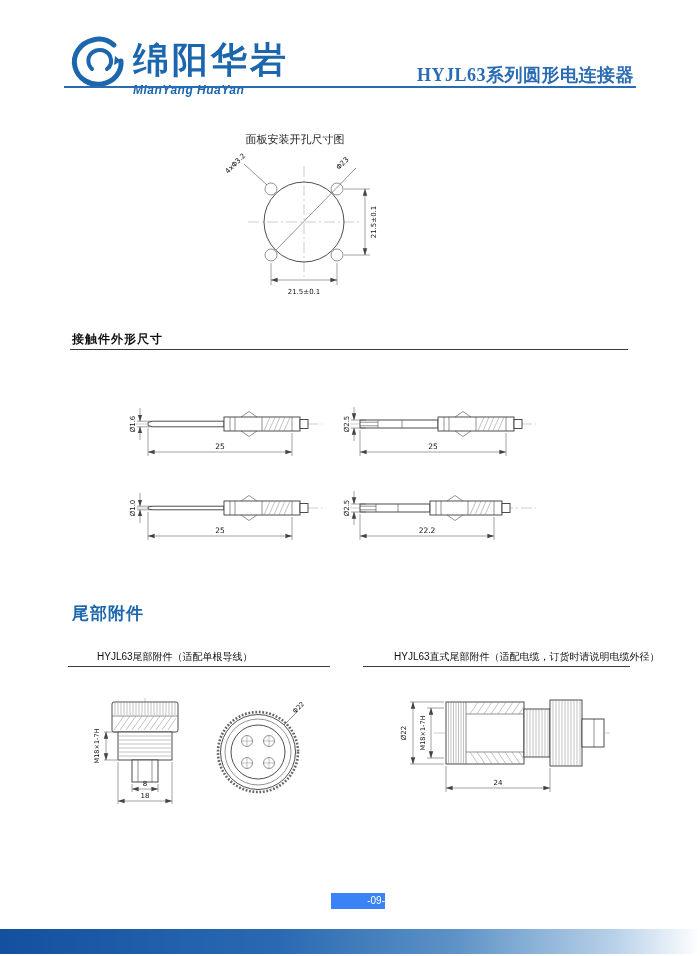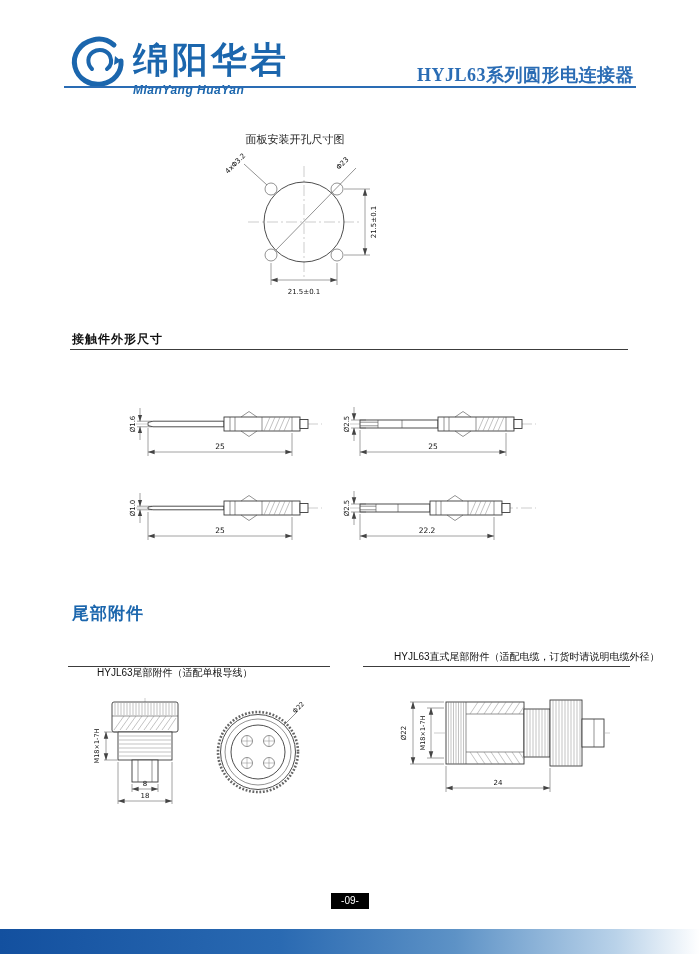--- a/index.html
+++ b/index.html
@@ -22,21 +22,21 @@
   .logo-title{color:#1b66ad;font-size:36px;font-weight:bold;letter-spacing:3px;line-height:1;}
   .logo-sub{color:#1b66ad;font-size:12px;font-weight:bold;font-style:italic;letter-spacing:0.5px;margin-top:5px;}
   .page-title{color:#2a6cb4;font-family:"Liberation Serif","DejaVu Serif",serif;font-size:18px;font-weight:bold;letter-spacing:0.5px;white-space:nowrap;}
   .rule-blue{height:2px;background:#2a6cb4;}
   .panel-title{font-size:11px;color:#222222;text-align:center;}
   .sec-title{font-size:12px;color:#111111;font-weight:bold;letter-spacing:1px;}
   .rule-dark{height:1px;background:#3c3c3c;}
   .note{font-size:11px;color:#111111;white-space:nowrap;}
   .tail-title{font-size:17px;color:#1b66ad;font-weight:bold;letter-spacing:1px;}
   .sub-head{font-size:10px;color:#111111;white-space:nowrap;}
-  .page-num{width:38px;height:16px;background:#000000;color:#ffffff;font-size:10px;line-height:16px;text-align:center;}
+  .page-num{width:54px;height:16px;background:#3b82f6;color:#ffffff;font-size:10px;line-height:16px;text-align:right;}
   .bottom-bar{background:linear-gradient(90deg,#13509f 0%,#2a6ab2 40%,#5d92c6 65%,#b9d2e9 88%,#ffffff 100%);}
 </style>
 </head>
 <body>
 
 <div class="page">
 
   <div class="abs" style="left:70px;top:36px;">
     <svg width="58" height="52" viewBox="0 0 58 52">
       <path d="M44 9 C38 4 30 2 23 4 C10 7 2 19 5 31 C8 43 20 50 32 48 C44 46 52 36 51 25" fill="none" stroke="#1b66ad" stroke-width="5" stroke-linecap="round"></path>
@@ -183,21 +183,21 @@
     </g>
     <g>
       <path class="ext" d="M18 34V60M152 37V60"></path>
       <line class="dim" x1="18" y1="56" x2="152" y2="56" marker-start="url(#ah)" marker-end="url(#ah)"></line>
       <text class="t75 mid" x="85" y="53">22.2</text>
     </g>
   </svg>
 
   <div class="abs tail-title" style="left:72px;top:602px;">尾部附件</div>
 
-  <div class="abs sub-head" style="left:69px;top:666px;padding-left:28px;">HYJL63尾部附件（适配单根导线）</div>
+  <div class="abs sub-head" style="left:69px;top:650px;padding-left:28px;">HYJL63尾部附件（适配单根导线）</div>
   <div class="abs rule-dark" style="left:68px;top:666px;width:262px;"></div>
   <div class="abs sub-head" style="left:364px;top:650px;margin-left:30px;">HYJL63直式尾部附件（适配电缆，订货时请说明电缆外径）</div>
   <div class="abs rule-dark" style="left:363px;top:666px;width:267px;"></div>
 
   <svg class="abs" style="left:88px;top:696px;" width="115" height="118" viewBox="0 0 115 118">
     <line class="cl" x1="57" y1="2" x2="57" y2="92"></line>
     <g>
       <rect class="part" x="24" y="6" width="66" height="30" rx="2"></rect>
       <path class="hatch" d="M27 7V19M30 7V19M33 7V19M36 7V19M39 7V19M42 7V19M45 7V19M48 7V19M51 7V19M54 7V19M57 7V19M60 7V19M63 7V19M66 7V19M69 7V19M72 7V19M75 7V19M78 7V19M81 7V19M84 7V19M87 7V19"></path>
       <line class="det" x1="24" y1="20" x2="90" y2="20"></line>

